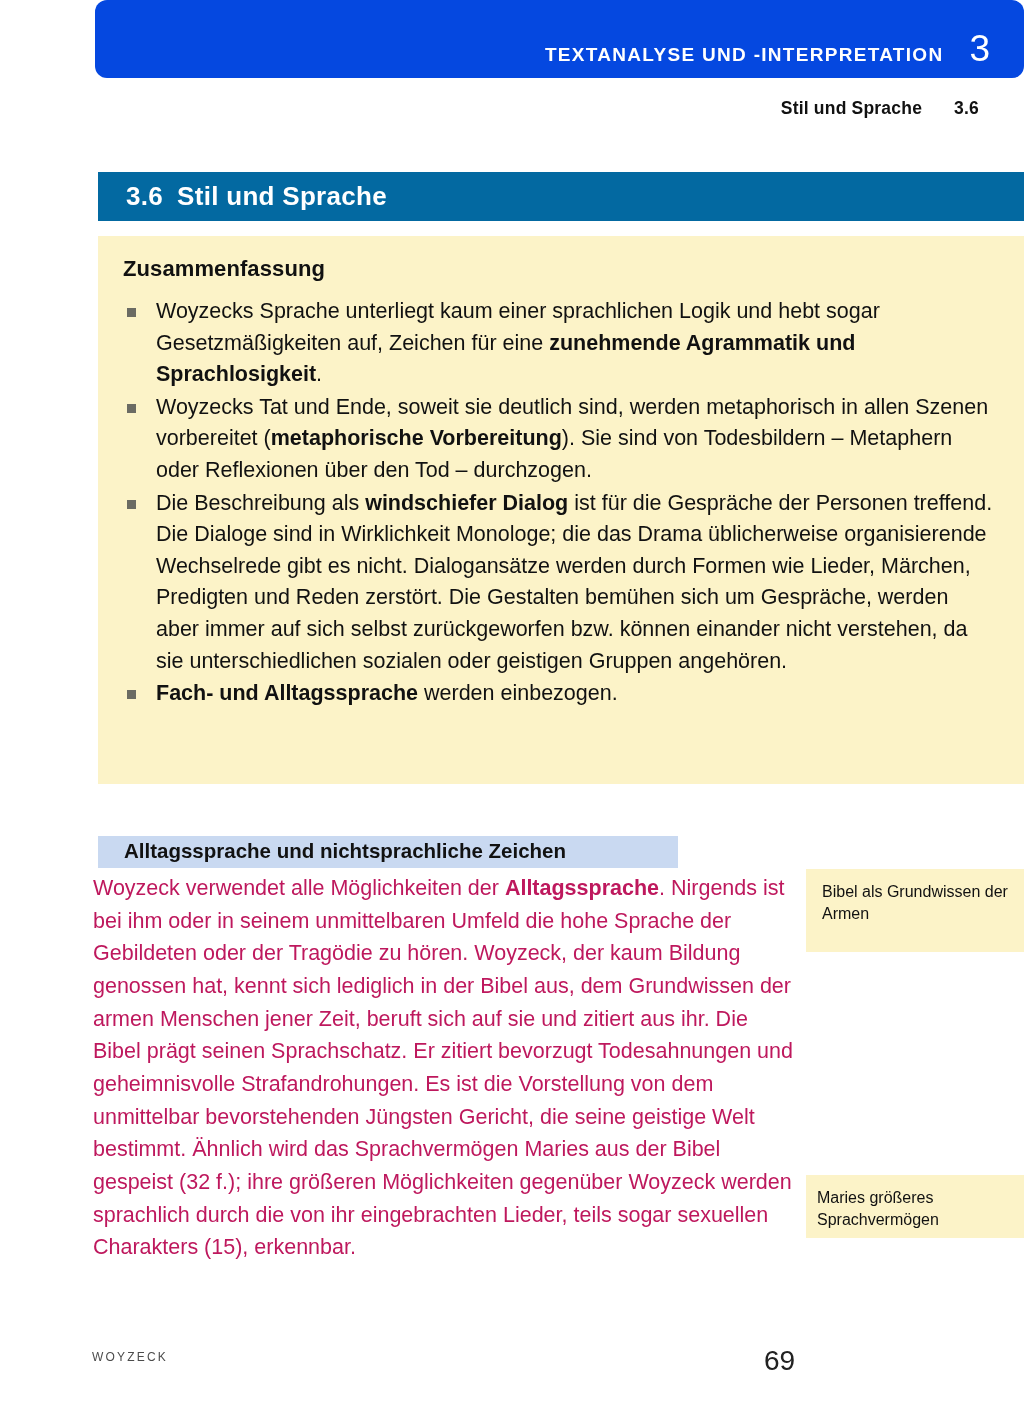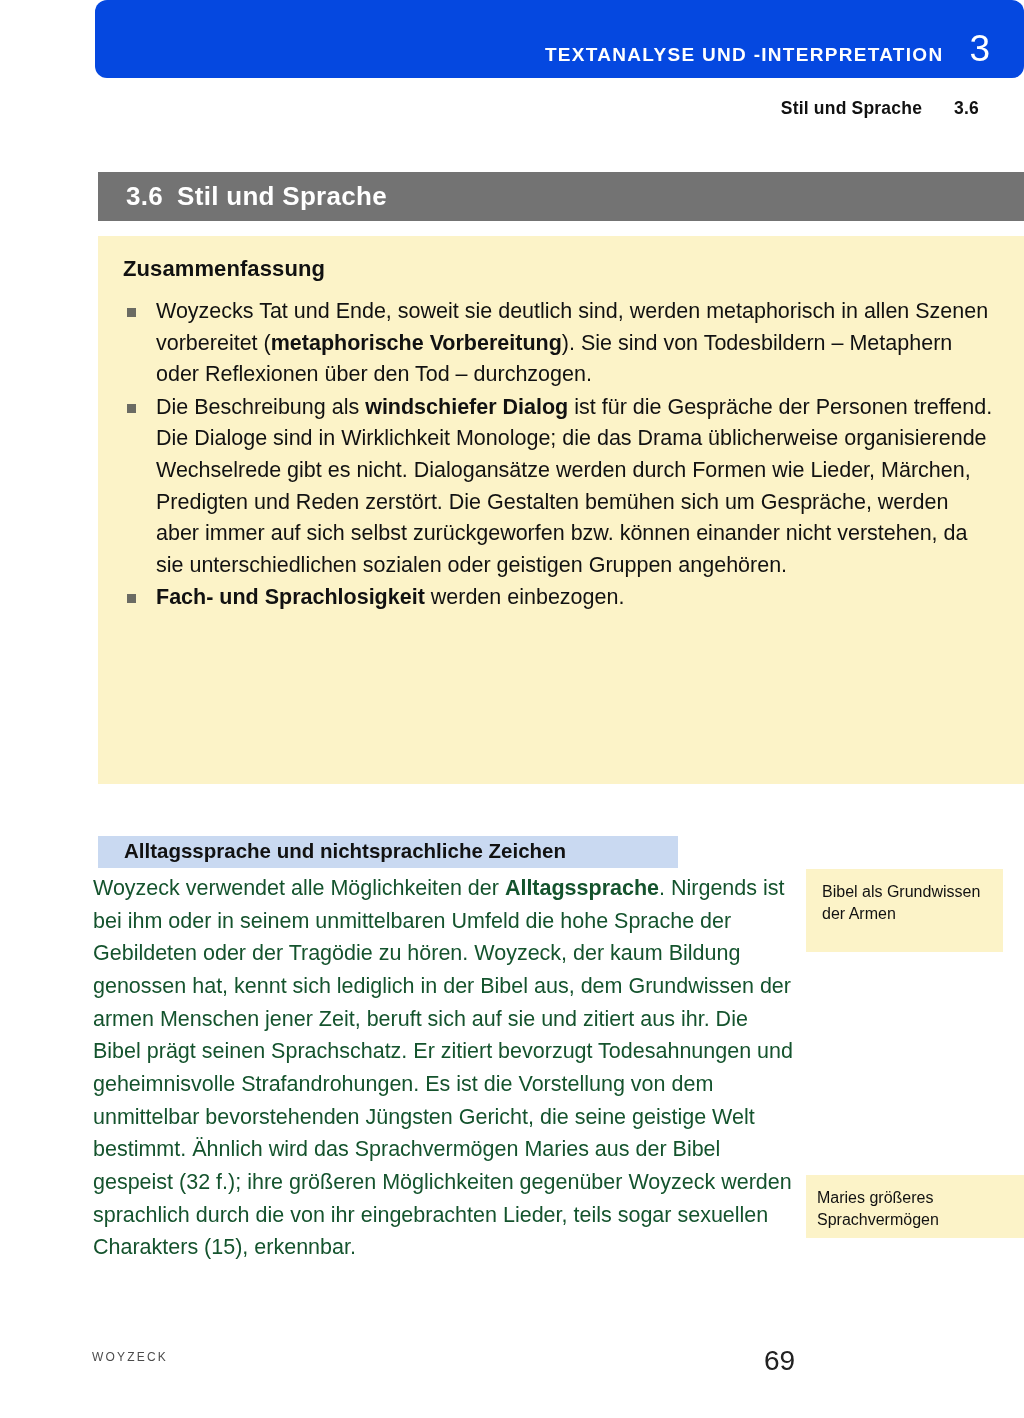--- a/index.html
+++ b/index.html
@@ -64,21 +64,21 @@
     white-space: nowrap;
   }
 
   
   .section-bar {
     position: absolute;
     left: 98px;
     top: 172px;
     width: 926px;
     height: 49px;
-    background: #737373;
+    background: #0369a1;
   }
   .section-bar-text {
     position: absolute;
     left: 28px;
     top: 50%;
     transform: translateY(-52%);
     color: #ffffff;
     font-size: 26px;
     font-weight: bold;
     letter-spacing: 0.3px;
@@ -149,39 +149,39 @@
   }
 
   
   .body-col {
     position: absolute;
     left: 93px;
     top: 872px;
     width: 702px;
     font-size: 21.5px;
     line-height: 1.52;
-    color: #14532d;
+    color: #be185d;
   }
   .body-col p { margin: 0; }
   .body-col b { font-weight: bold; }
 
   
   .margin-note {
     position: absolute;
     background: #fcf3c8;
     box-sizing: border-box;
     padding: 12px 14px 12px 16px;
     font-size: 16px;
     line-height: 1.38;
     color: #111111;
   }
   .margin-note-1 {
     left: 806px;
     top: 869px;
-    width: 197px;
+    width: 218px;
     height: 83px;
   }
   .margin-note-2 {
     left: 806px;
     top: 1175px;
     width: 218px;
     height: 63px;
     padding-left: 11px;
   }
 
@@ -220,23 +220,24 @@
 
 <div class="section-bar">
   <div class="section-bar-text">
     <span class="section-num">3.6</span><span>Stil und Sprache</span>
   </div>
 </div>
 
 <div class="summary-box">
   <div class="summary-title">Zusammenfassung</div>
   <ul class="summary-list" id="summary-list">
+      <li><span>Woyzecks Sprache unterliegt kaum einer sprachlichen Logik und hebt sogar Gesetzmäßigkeiten auf, Zeichen für eine </span><b>zunehmende Agrammatik und Sprachlosigkeit</b><span>.</span></li>
       <li><span>Woyzecks Tat und Ende, soweit sie deutlich sind, werden metaphorisch in allen Szenen vorbereitet (</span><b>metaphorische Vorbereitung</b><span>). Sie sind von Todesbildern – Metaphern oder Reflexionen über den Tod – durchzogen.</span></li>
       <li><span>Die Beschreibung als </span><b>windschiefer Dialog</b><span> ist für die Gespräche der Personen treffend. Die Dialoge sind in Wirklichkeit Monologe; die das Drama üblicherweise organisierende Wechselrede gibt es nicht. Dialogansätze werden durch Formen wie Lieder, Märchen, Predigten und Reden zerstört. Die Gestalten bemühen sich um Gespräche, werden aber immer auf sich selbst zurückgeworfen bzw. können einander nicht verstehen, da sie unterschiedlichen sozialen oder geistigen Gruppen angehören.</span></li>
-      <li><b>Fach- und Sprachlosigkeit</b><span> werden einbezogen.</span></li>
+      <li><b>Fach- und Alltagssprache</b><span> werden einbezogen.</span></li>
     </ul>
 </div>
 
 <div class="subsection-band">
   <span class="subsection-band-text">Alltagssprache und nichtsprachliche Zeichen</span>
 </div>
 
 <div class="body-col">
   <p id="body-paragraph"><span>Woyzeck verwendet alle Möglichkeiten der </span><b>Alltagssprache</b><span>. Nirgends ist bei ihm oder in seinem unmittelbaren Umfeld die hohe Sprache der Gebildeten oder der Tragödie zu hören. Woyzeck, der kaum Bildung genossen hat, kennt sich lediglich in der Bibel aus, dem Grundwissen der armen Menschen jener Zeit, beruft sich auf sie und zitiert aus ihr. Die Bibel prägt seinen Sprachschatz. Er zitiert bevorzugt Todesahnungen und geheimnisvolle Strafandrohungen. Es ist die Vorstellung von dem unmittelbar bevorstehenden Jüngsten Gericht, die seine geistige Welt bestimmt. Ähnlich wird das Sprachvermögen Maries aus der Bibel gespeist (32 f.); ihre größeren Möglichkeiten gegenüber Woyzeck werden sprachlich durch die von ihr eingebrachten Lieder, teils sogar sexuellen Charakters (15), erkennbar.</span></p>
 </div>

